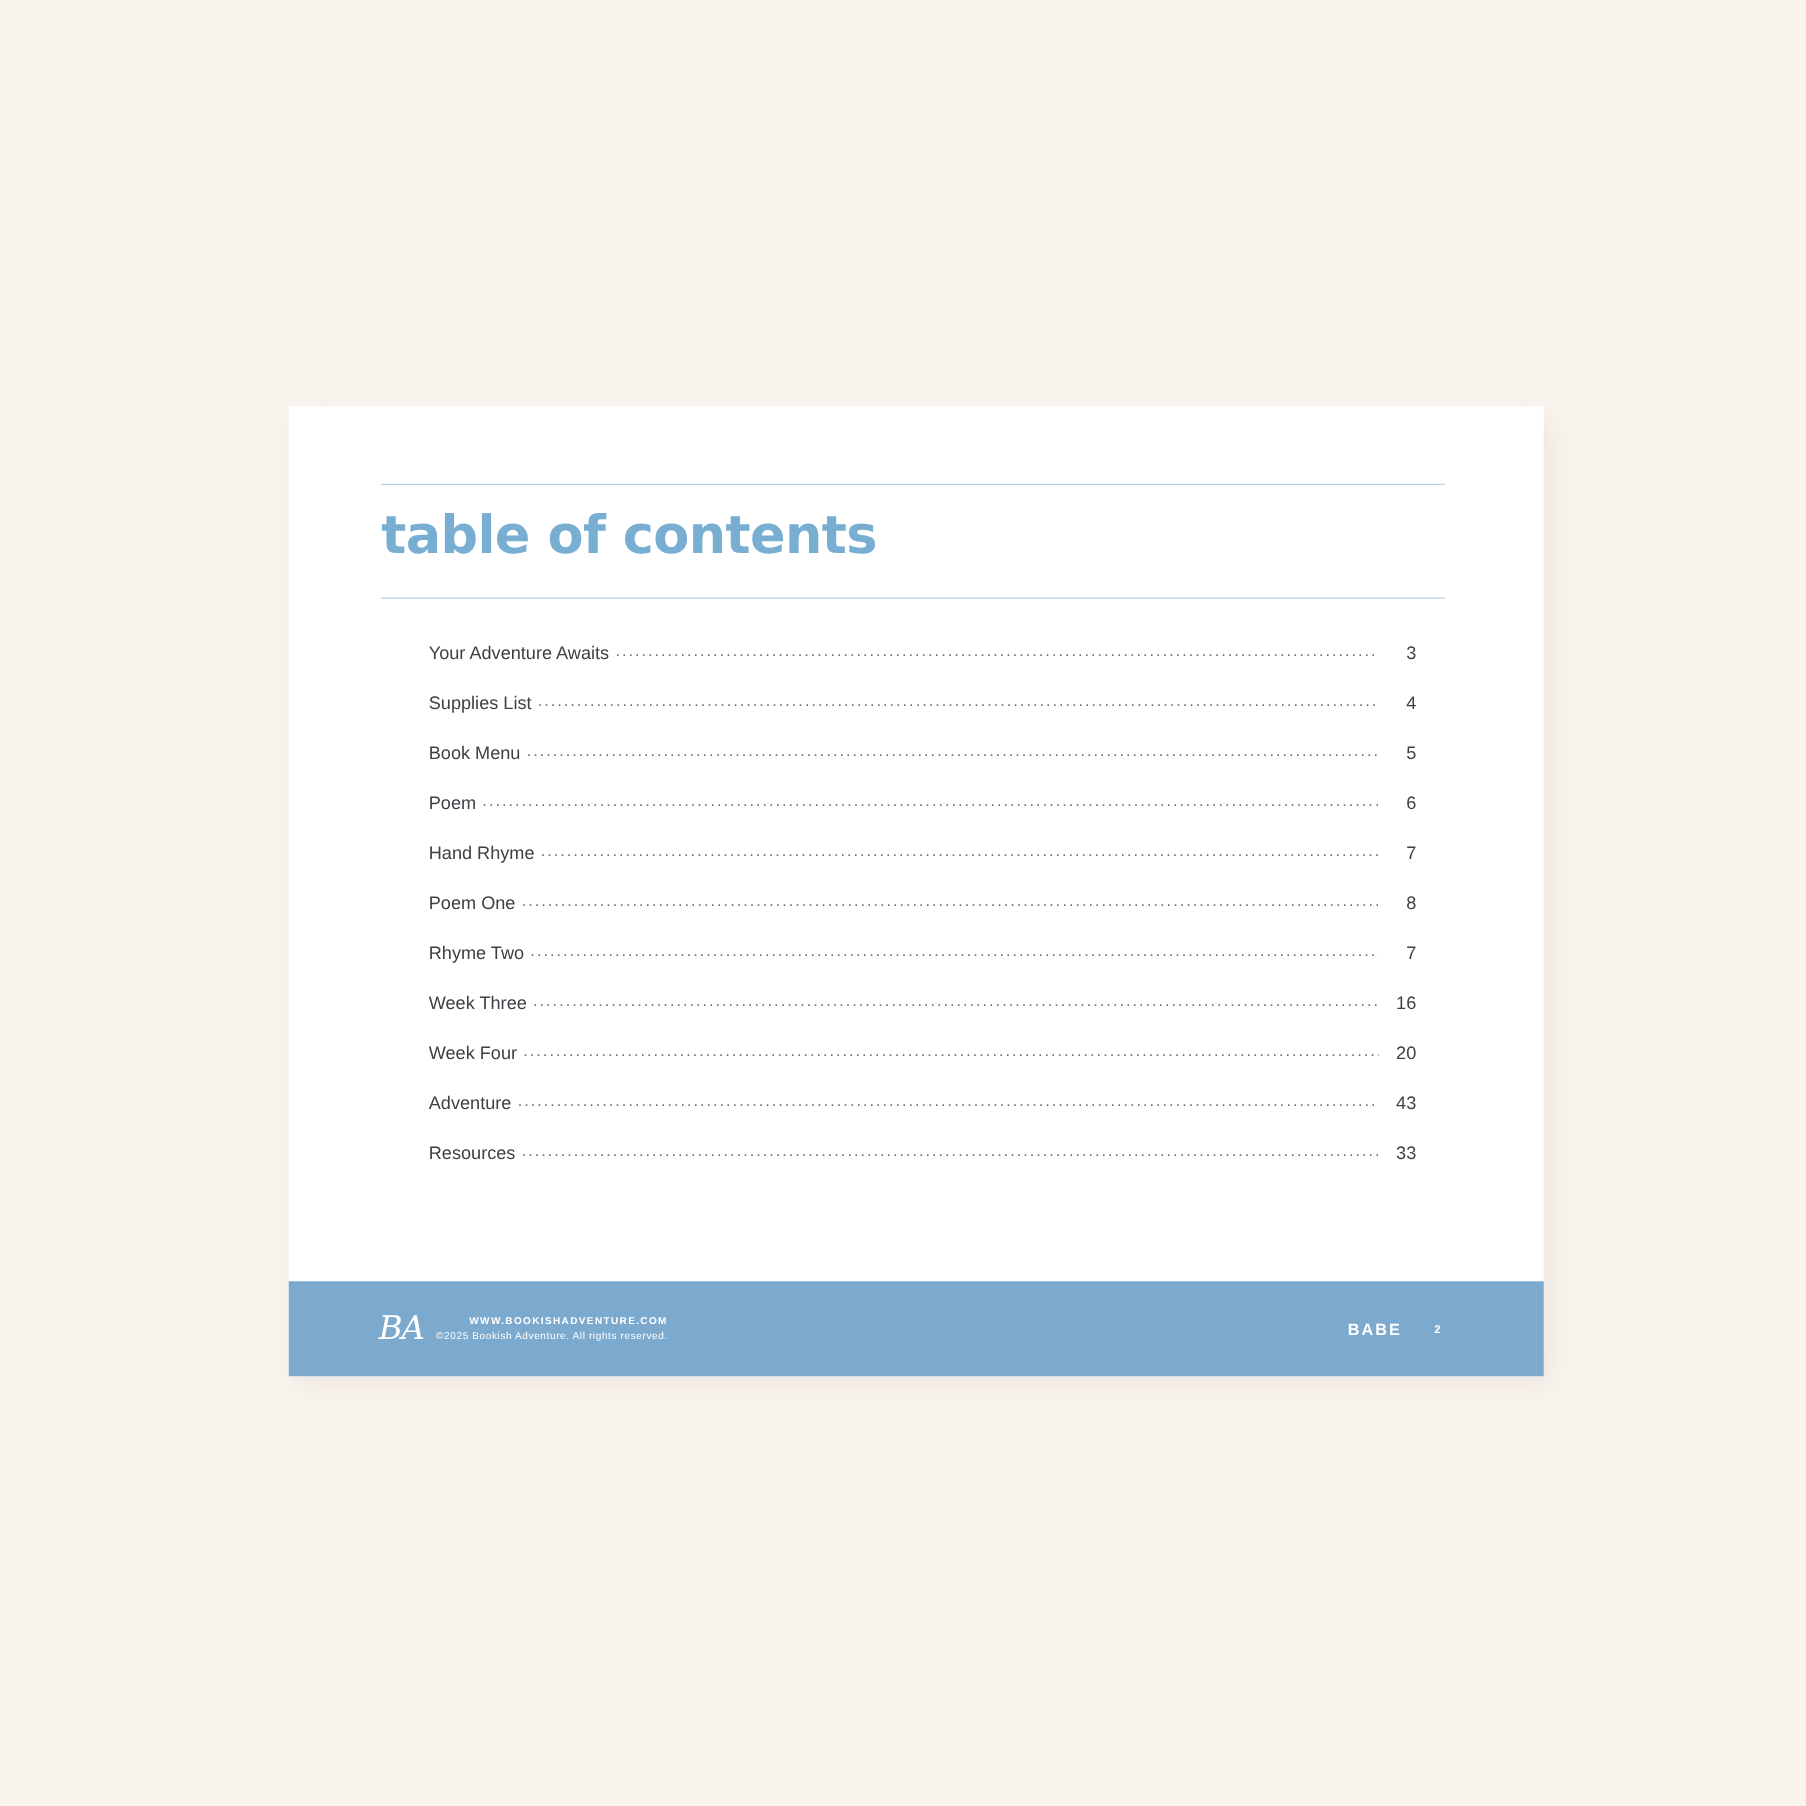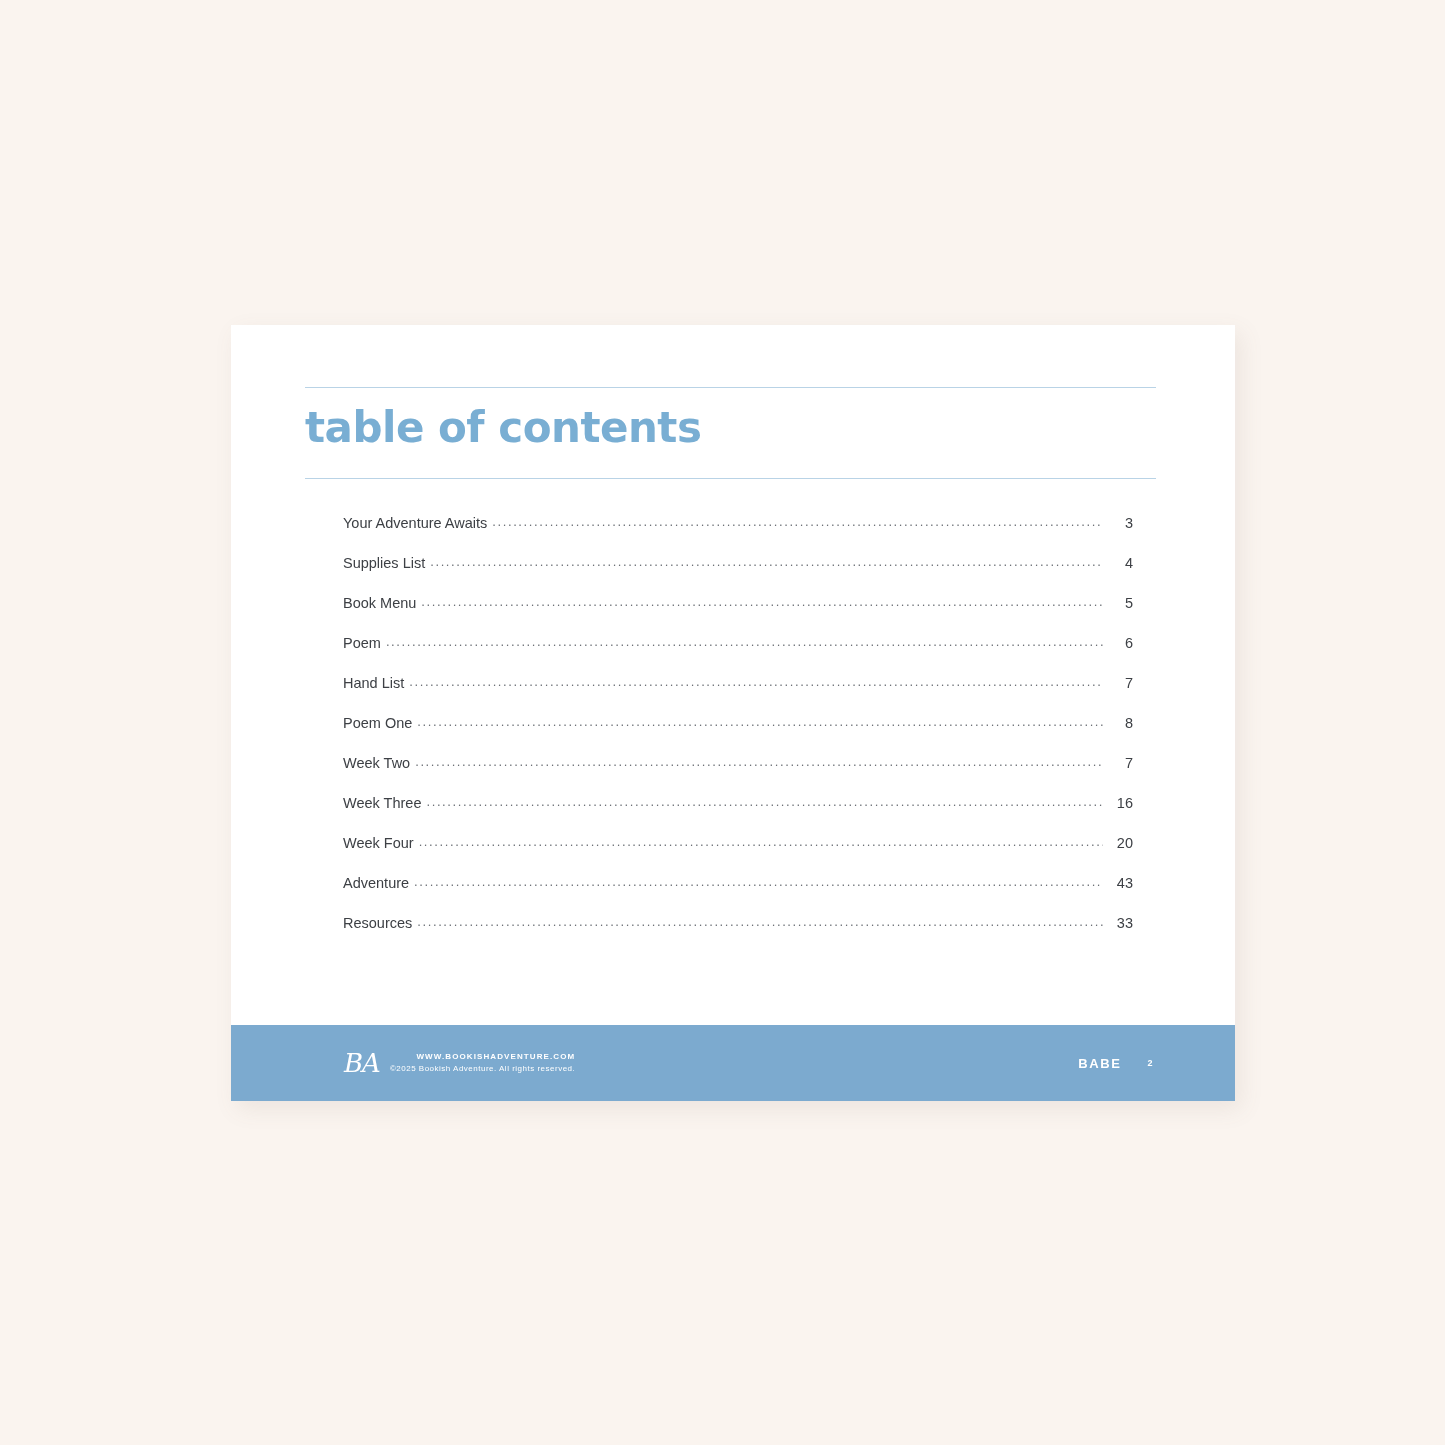--- a/index.html
+++ b/index.html
@@ -96,21 +96,21 @@
     left: 0;
     bottom: 0;
     width: 100%;
     height: 76px;
     background: #7caacf;
     display: flex;
     align-items: center;
   }
 
   .footer-logo {
-    margin-left: 113px;
+    margin-left: 72px;
     font-family: "DejaVu Serif", serif;
     font-style: italic;
     font-size: 26px;
     color: #ffffff;
     letter-spacing: -1px;
   }
 
   .footer-text {
     margin-left: 10px;
     color: #ffffff;
@@ -178,33 +178,33 @@
         <span class="toc-page">5</span>
       </div>
 
       <div class="toc-row">
         <span class="toc-label">Poem</span>
         <span class="toc-dots">.......................................................................................................................................................................................................</span>
         <span class="toc-page">6</span>
       </div>
 
       <div class="toc-row">
-        <span class="toc-label">Hand List</span>
+        <span class="toc-label">Hand Rhyme</span>
         <span class="toc-dots">.......................................................................................................................................................................................................</span>
         <span class="toc-page">7</span>
       </div>
 
       <div class="toc-row">
         <span class="toc-label">Poem One</span>
         <span class="toc-dots">.......................................................................................................................................................................................................</span>
         <span class="toc-page">8</span>
       </div>
 
       <div class="toc-row">
-        <span class="toc-label">Week Two</span>
+        <span class="toc-label">Rhyme Two</span>
         <span class="toc-dots">.......................................................................................................................................................................................................</span>
         <span class="toc-page">7</span>
       </div>
 
       <div class="toc-row">
         <span class="toc-label">Week Three</span>
         <span class="toc-dots">.......................................................................................................................................................................................................</span>
         <span class="toc-page">16</span>
       </div>
 

